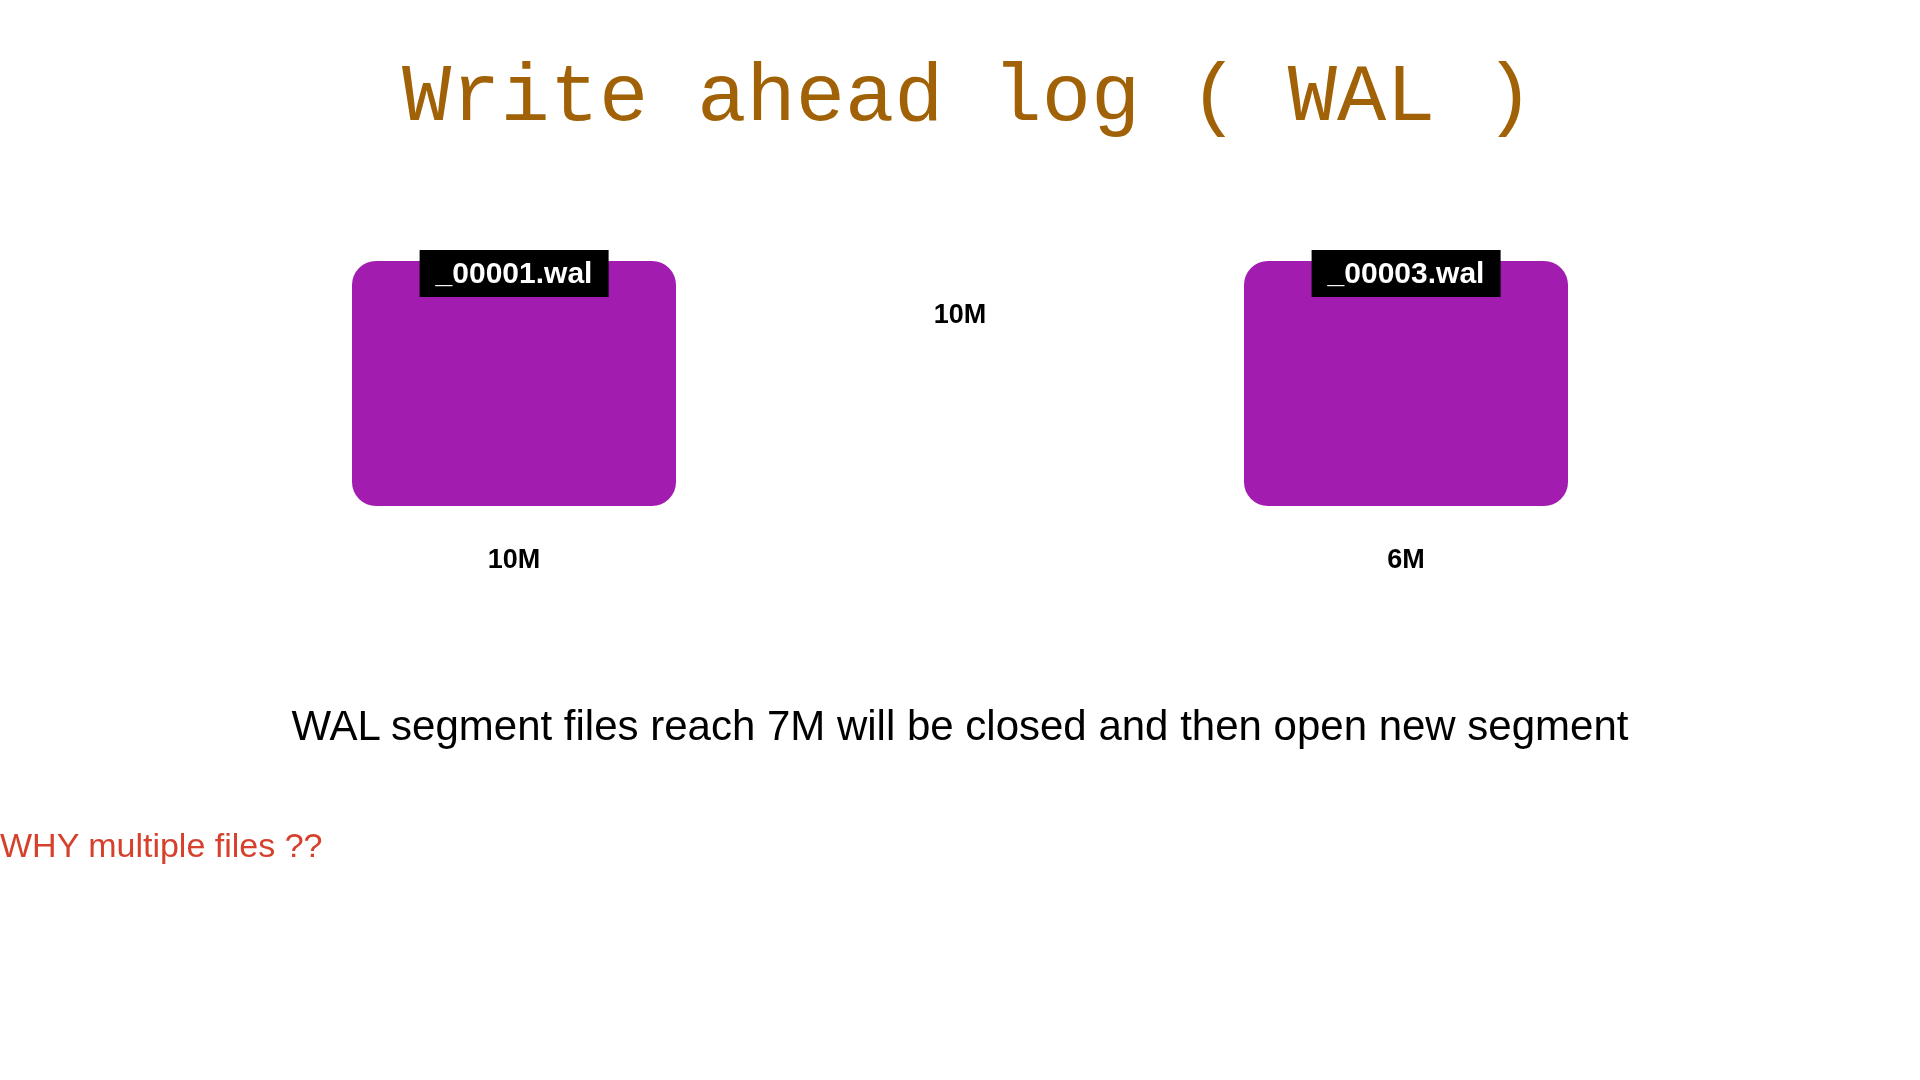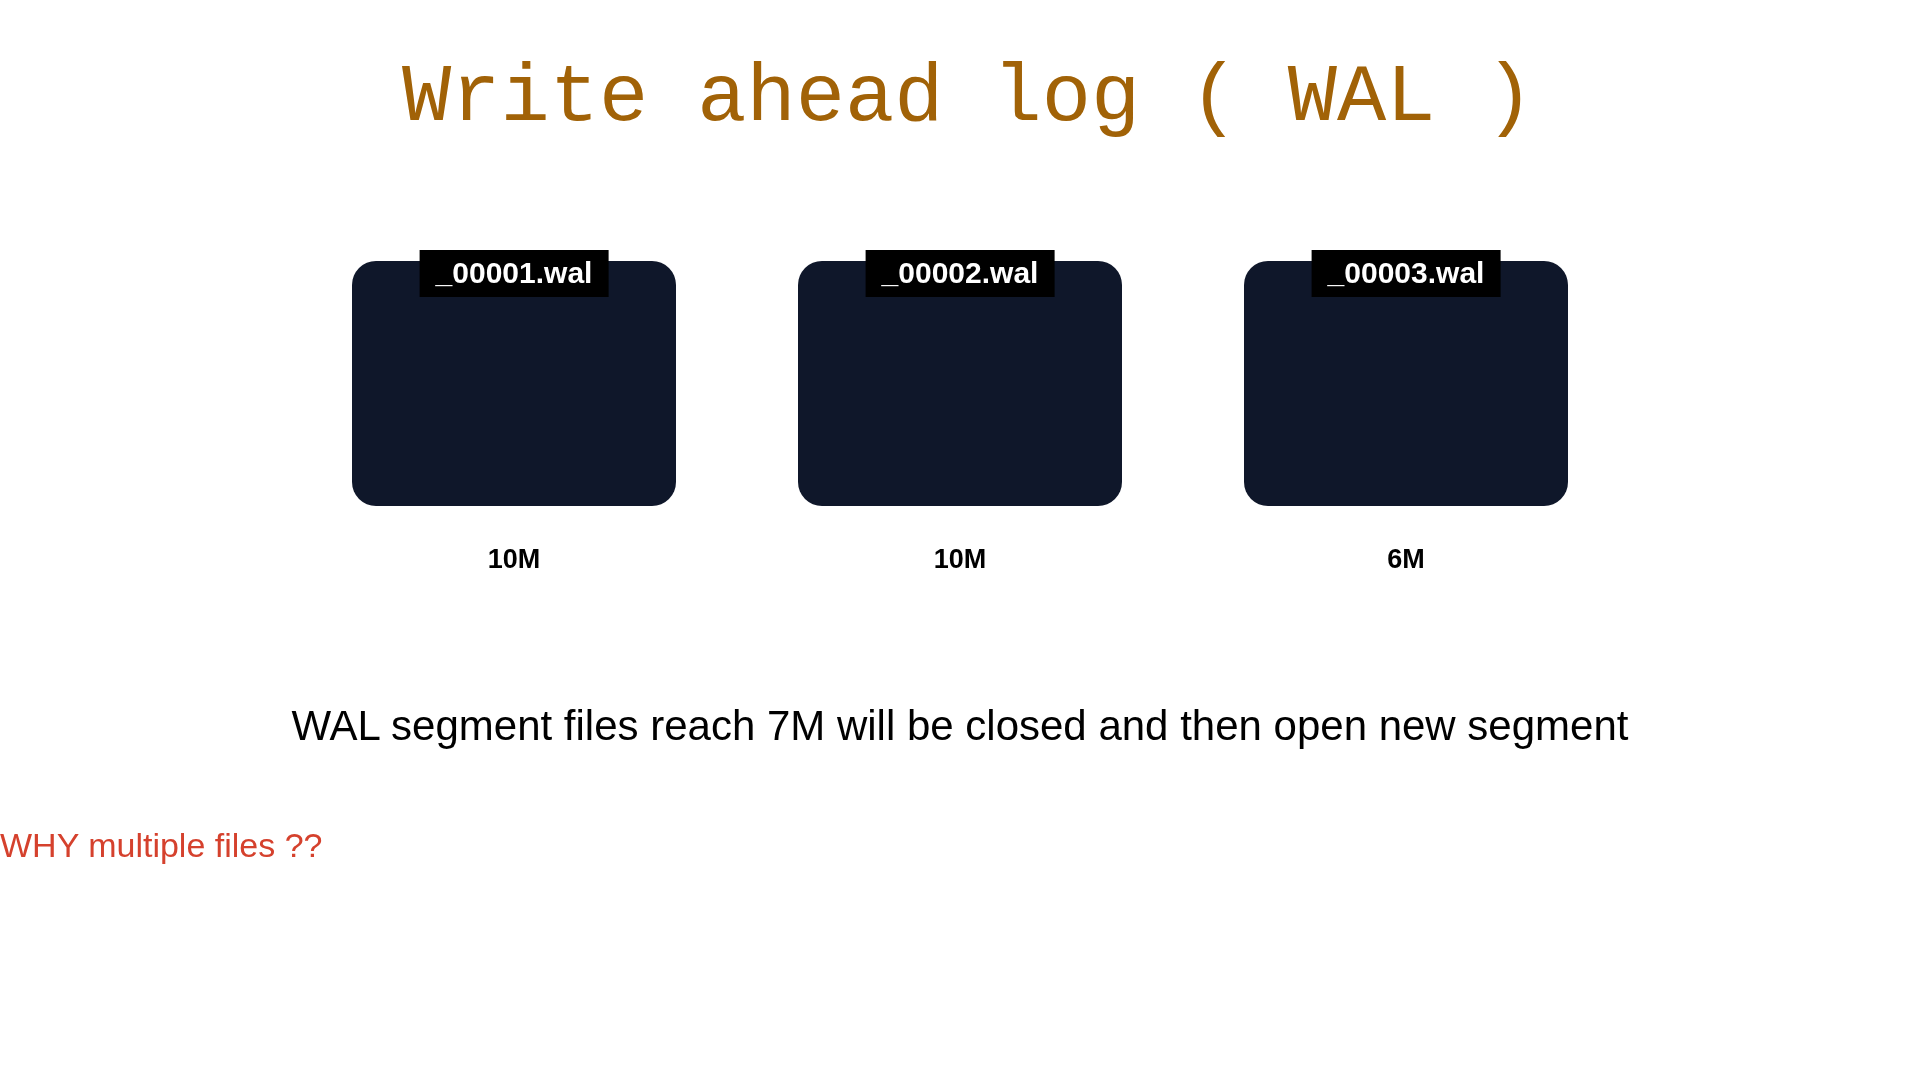--- a/index.html
+++ b/index.html
@@ -40,21 +40,21 @@
   .segment-col {
     width: 306px;
     display: flex;
     flex-direction: column;
     align-items: center;
   }
   .segment-card {
     position: relative;
     width: 324px;
     height: 245px;
-    background: #0f172a;
+    background: #a21caf;
     border-radius: 24px;
   }
   .segment-label {
     position: absolute;
     top: -11px;
     left: 50%;
     transform: translateX(-50%);
     background: #000000;
     color: #ffffff;
     font-size: 30px;
@@ -102,23 +102,20 @@
   <div class="segments-row">
 
     <div class="segment-col">
       <div class="segment-card">
         <div class="segment-label">_00001.wal</div>
       </div>
       <div class="segment-size">10M</div>
     </div>
 
     <div class="segment-col">
-      <div class="segment-card">
-        <div class="segment-label">_00002.wal</div>
-      </div>
       <div class="segment-size">10M</div>
     </div>
 
     <div class="segment-col">
       <div class="segment-card">
         <div class="segment-label">_00003.wal</div>
       </div>
       <div class="segment-size">6M</div>
     </div>
 

